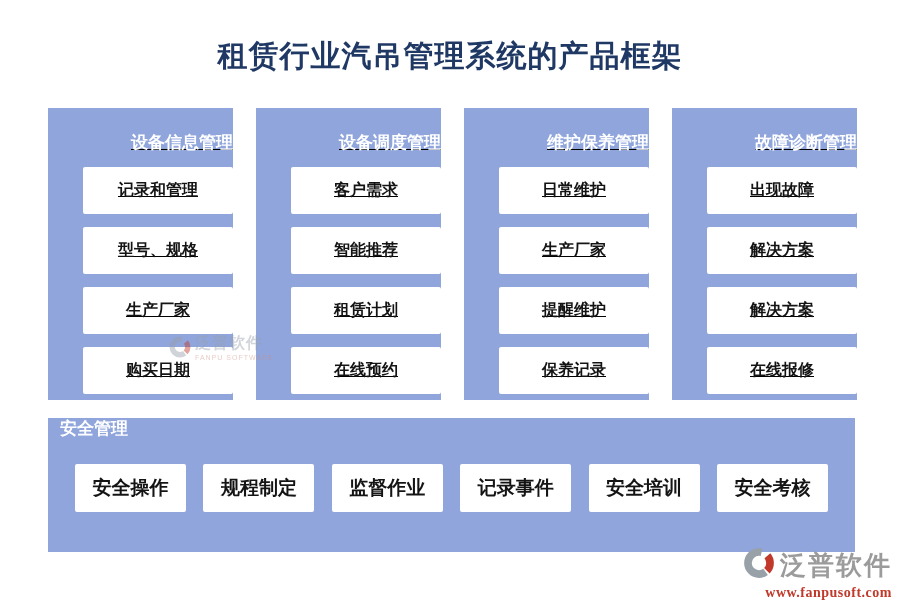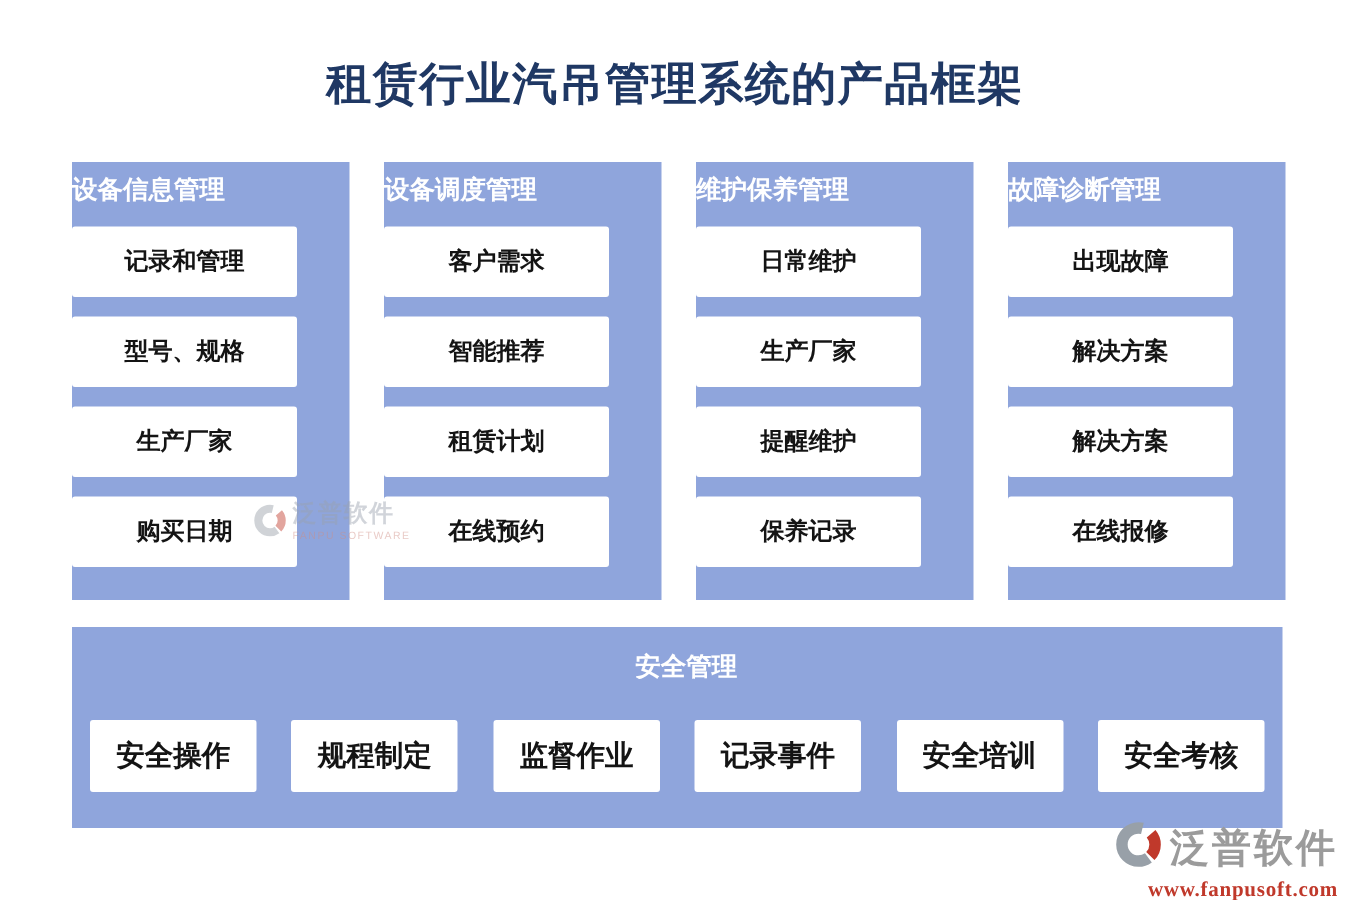--- a/index.html
+++ b/index.html
@@ -10,38 +10,38 @@
   .title{
     position:absolute;top:36px;left:0;width:100%;text-align:center;
     font-size:30px;font-weight:bold;color:#1F3864;letter-spacing:1px;
   }
   .cols{
     position:absolute;left:48px;top:108px;width:809px;height:292px;
     display:flex;justify-content:space-between;
   }
   .col{
     width:185px;height:292px;background:#8FA5DC;box-sizing:border-box;
-    display:flex;flex-direction:column;align-items:flex-start;padding-top:8px;
+    display:flex;flex-direction:column;align-items:flex-end;padding-top:24px;text-decoration:underline;
   }
   .col-header{
     color:#ffffff;font-weight:bold;font-size:17px;line-height:22px;text-align:center;
   }
   .box{
     width:150px;height:47px;margin-top:13px;background:#ffffff;
     display:flex;align-items:center;justify-content:center;
     font-size:16px;font-weight:bold;color:#141414;border-radius:2px;
   }
   .safety{
     position:absolute;left:48px;top:418px;width:807px;height:134px;background:#8FA5DC;
   }
   .safety-header{
-    padding-top:16px;text-align:center;color:#ffffff;font-weight:bold;font-size:17px;line-height:22px;margin-left:12px;
+    color:#ffffff;font-weight:bold;font-size:17px;line-height:22px;margin-left:12px;
   }
   .safety-row{
-    display:flex;justify-content:space-between;padding:0 12px;margin-top:24px;
+    display:flex;justify-content:space-between;padding:0 27px;margin-top:24px;
   }
   .sbox{
     width:111px;height:48px;background:#ffffff;border-radius:2px;
     display:flex;align-items:center;justify-content:center;
     font-size:19px;font-weight:bold;color:#141414;
   }
   .watermark-mid{
     position:absolute;left:168px;top:335px;opacity:.45;
     display:flex;align-items:flex-start;gap:3px;pointer-events:none;
   }

